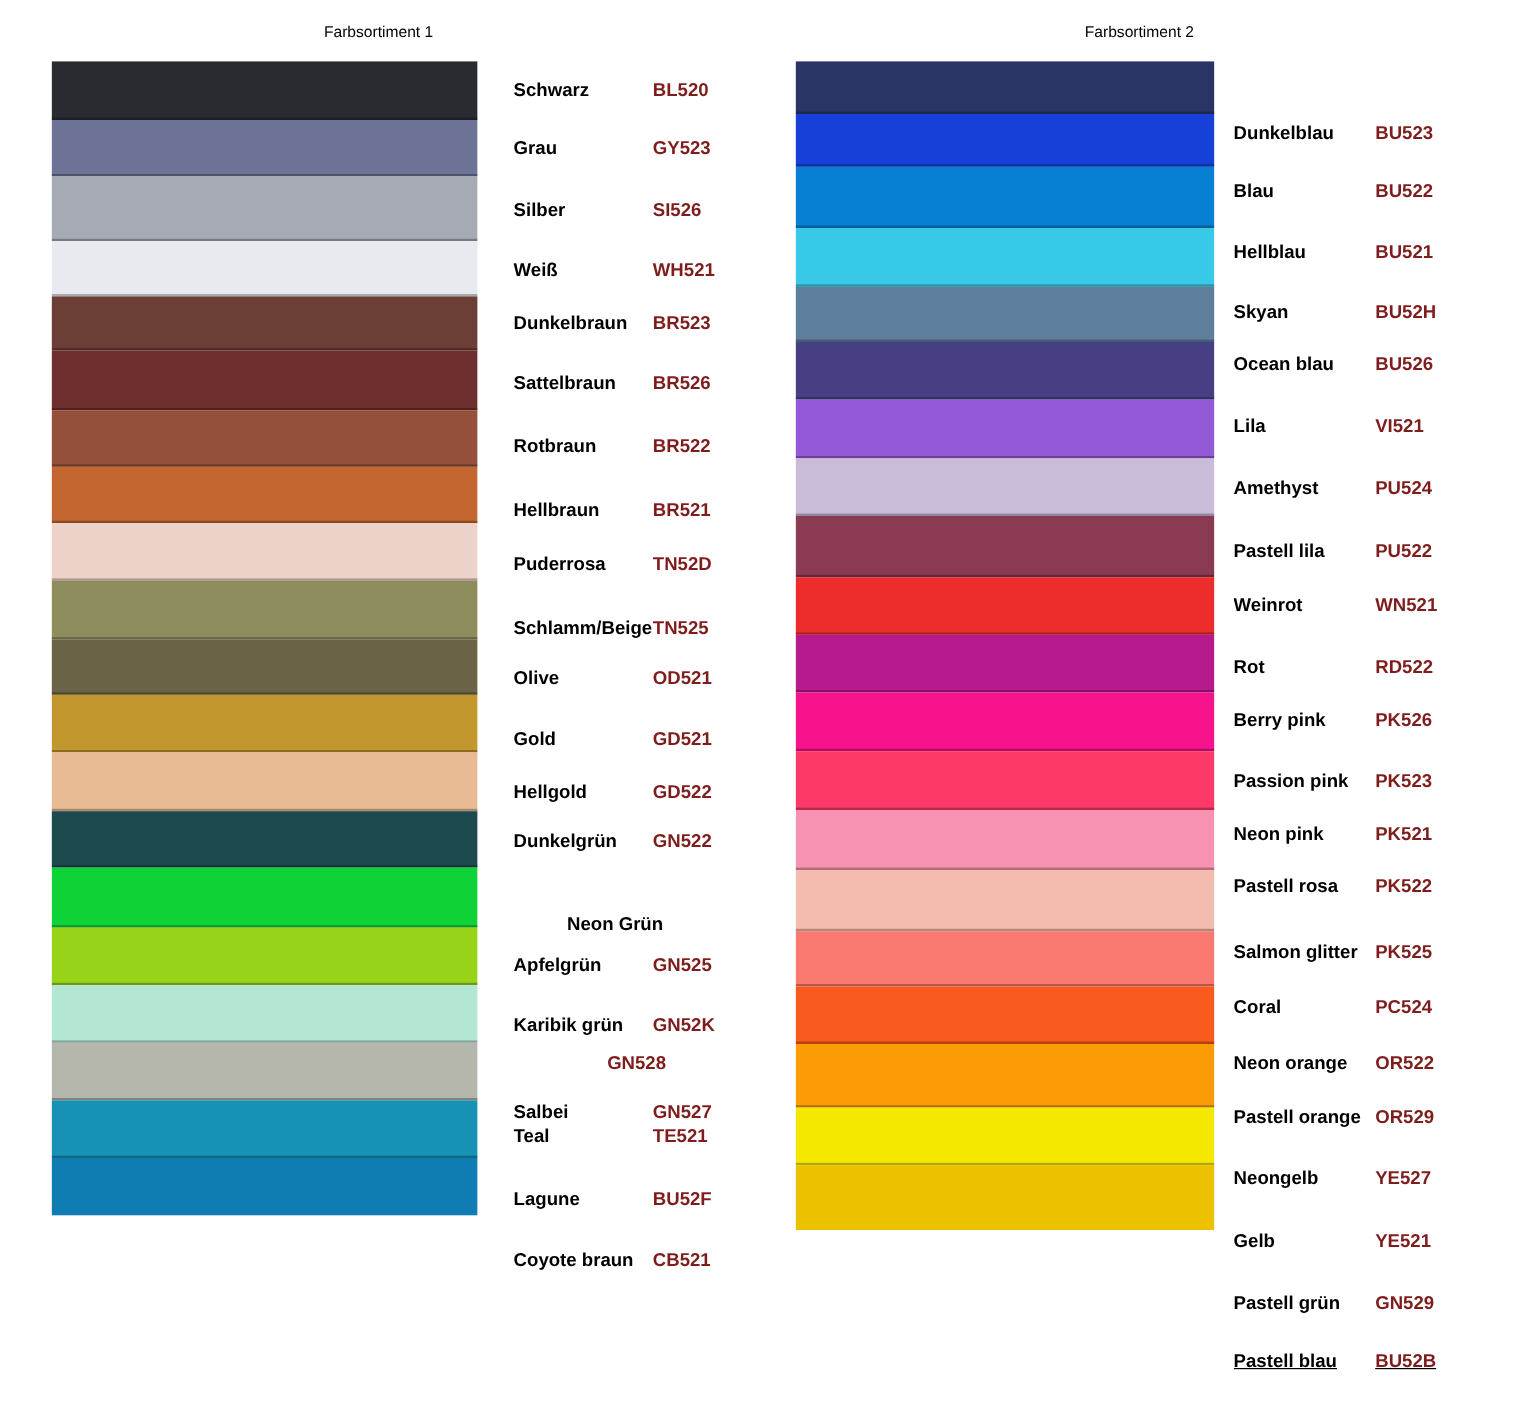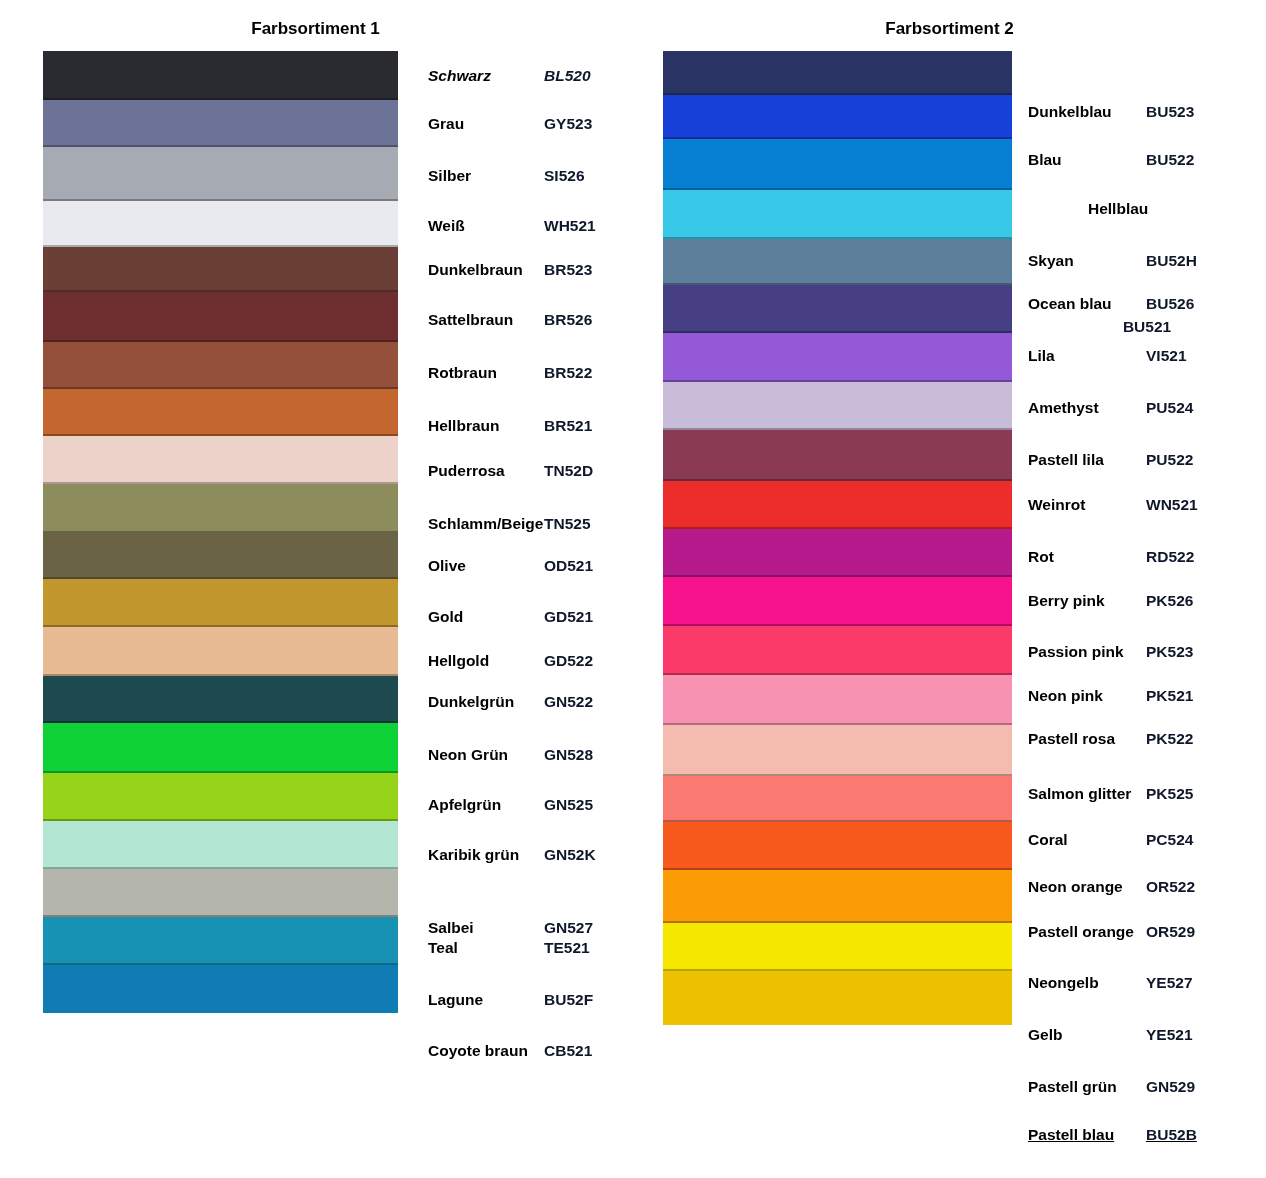--- a/index.html
+++ b/index.html
@@ -21,22 +21,22 @@
     height: 1178px;
   }
   #panel-1 { left: 0; }
   #panel-2 { left: 633px; }
 
   .panel-title {
     position: absolute;
     top: 19px;
     width: 100%;
     text-align: center;
-    font-size: 17px;
-    font-weight: bold;
+    font-size: 13px;
+    font-weight: normal;
     color: #000000;
     letter-spacing: 0px;
   }
   #panel-1 .panel-title { left: -1px; }
   #panel-2 .panel-title { left: 0px; }
 
   .swatch-image {
     position: absolute;
     left: 43px;
     top: 51px;
@@ -93,21 +93,21 @@
     overflow: hidden;
     text-overflow: clip;
   }
   #panel-2 .label-name {
     width: 118px;
     flex: 0 0 118px;
   }
   .label-code {
     font-size: 15.5px;
     font-weight: bold;
-    color: #0f172a;
+    color: #7f1d1d;
     white-space: nowrap;
   }
 </style>
 </head>
 <body>
 
 <div class="panel" id="panel-1">
   <div class="panel-title">Farbsortiment 1</div>
   <div class="swatch-image" style="left: 43px; top: 51px; width: 355px; height: 962px;">
       <div class="stripe" title="Schwarz" style="background: rgb(42, 43, 48); flex: 47 0 0px;"></div>
@@ -125,21 +125,21 @@
       <div class="stripe" title="Hellgold" style="background: rgb(233, 187, 149); flex: 47 0 0px;"></div>
       <div class="stripe" title="Dunkelgrün" style="background: rgb(29, 74, 78); flex: 45 0 0px;"></div>
       <div class="stripe" title="Neon Grün" style="background: rgb(14, 210, 54); flex: 48 0 0px;"></div>
       <div class="stripe" title="Apfelgrün" style="background: rgb(151, 211, 24); flex: 47 0 0px;"></div>
       <div class="stripe" title="Karibik grün" style="background: rgb(180, 230, 212); flex: 46 0 0px;"></div>
       <div class="stripe" title="Salbei" style="background: rgb(180, 181, 171); flex: 46 0 0px;"></div>
       <div class="stripe" title="Teal" style="background: rgb(23, 146, 180); flex: 47 0 0px;"></div>
       <div class="stripe noline" title="Lagune" style="background: rgb(15, 124, 180); flex: 46 0 0px;"></div>
     </div>
   <div class="label-list">
-      <div class="label-row" style="top: 65px; font-style: italic;">
+      <div class="label-row" style="top: 65px;">
         <div class="label-name">Schwarz</div>
         <div class="label-code">BL520</div>
       </div>
       <div class="label-row" style="top: 113px;">
         <div class="label-name">Grau</div>
         <div class="label-code">GY523</div>
       </div>
       <div class="label-row" style="top: 165px;">
         <div class="label-name">Silber</div>
         <div class="label-code">SI526</div>
@@ -181,21 +181,21 @@
         <div class="label-code">GD521</div>
       </div>
       <div class="label-row" style="top: 650px;">
         <div class="label-name">Hellgold</div>
         <div class="label-code">GD522</div>
       </div>
       <div class="label-row" style="top: 691px;">
         <div class="label-name">Dunkelgrün</div>
         <div class="label-code">GN522</div>
       </div>
-      <div class="label-row" style="top: 744px;">
+      <div class="label-row" style="top: 762px; flex-direction: column;">
         <div class="label-name">Neon Grün</div>
         <div class="label-code">GN528</div>
       </div>
       <div class="label-row" style="top: 794px;">
         <div class="label-name">Apfelgrün</div>
         <div class="label-code">GN525</div>
       </div>
       <div class="label-row" style="top: 844px;">
         <div class="label-name">Karibik grün</div>
         <div class="label-code">GN52K</div>
@@ -245,21 +245,21 @@
     </div>
   <div class="label-list">
       <div class="label-row" style="top: 65px;">
         <div class="label-name">Dunkelblau</div>
         <div class="label-code">BU523</div>
       </div>
       <div class="label-row" style="top: 113px;">
         <div class="label-name">Blau</div>
         <div class="label-code">BU522</div>
       </div>
-      <div class="label-row" style="top: 164px; flex-direction: column;">
+      <div class="label-row" style="top: 164px;">
         <div class="label-name">Hellblau</div>
         <div class="label-code">BU521</div>
       </div>
       <div class="label-row" style="top: 214px;">
         <div class="label-name">Skyan</div>
         <div class="label-code">BU52H</div>
       </div>
       <div class="label-row" style="top: 257px;">
         <div class="label-name">Ocean blau</div>
         <div class="label-code">BU526</div>

